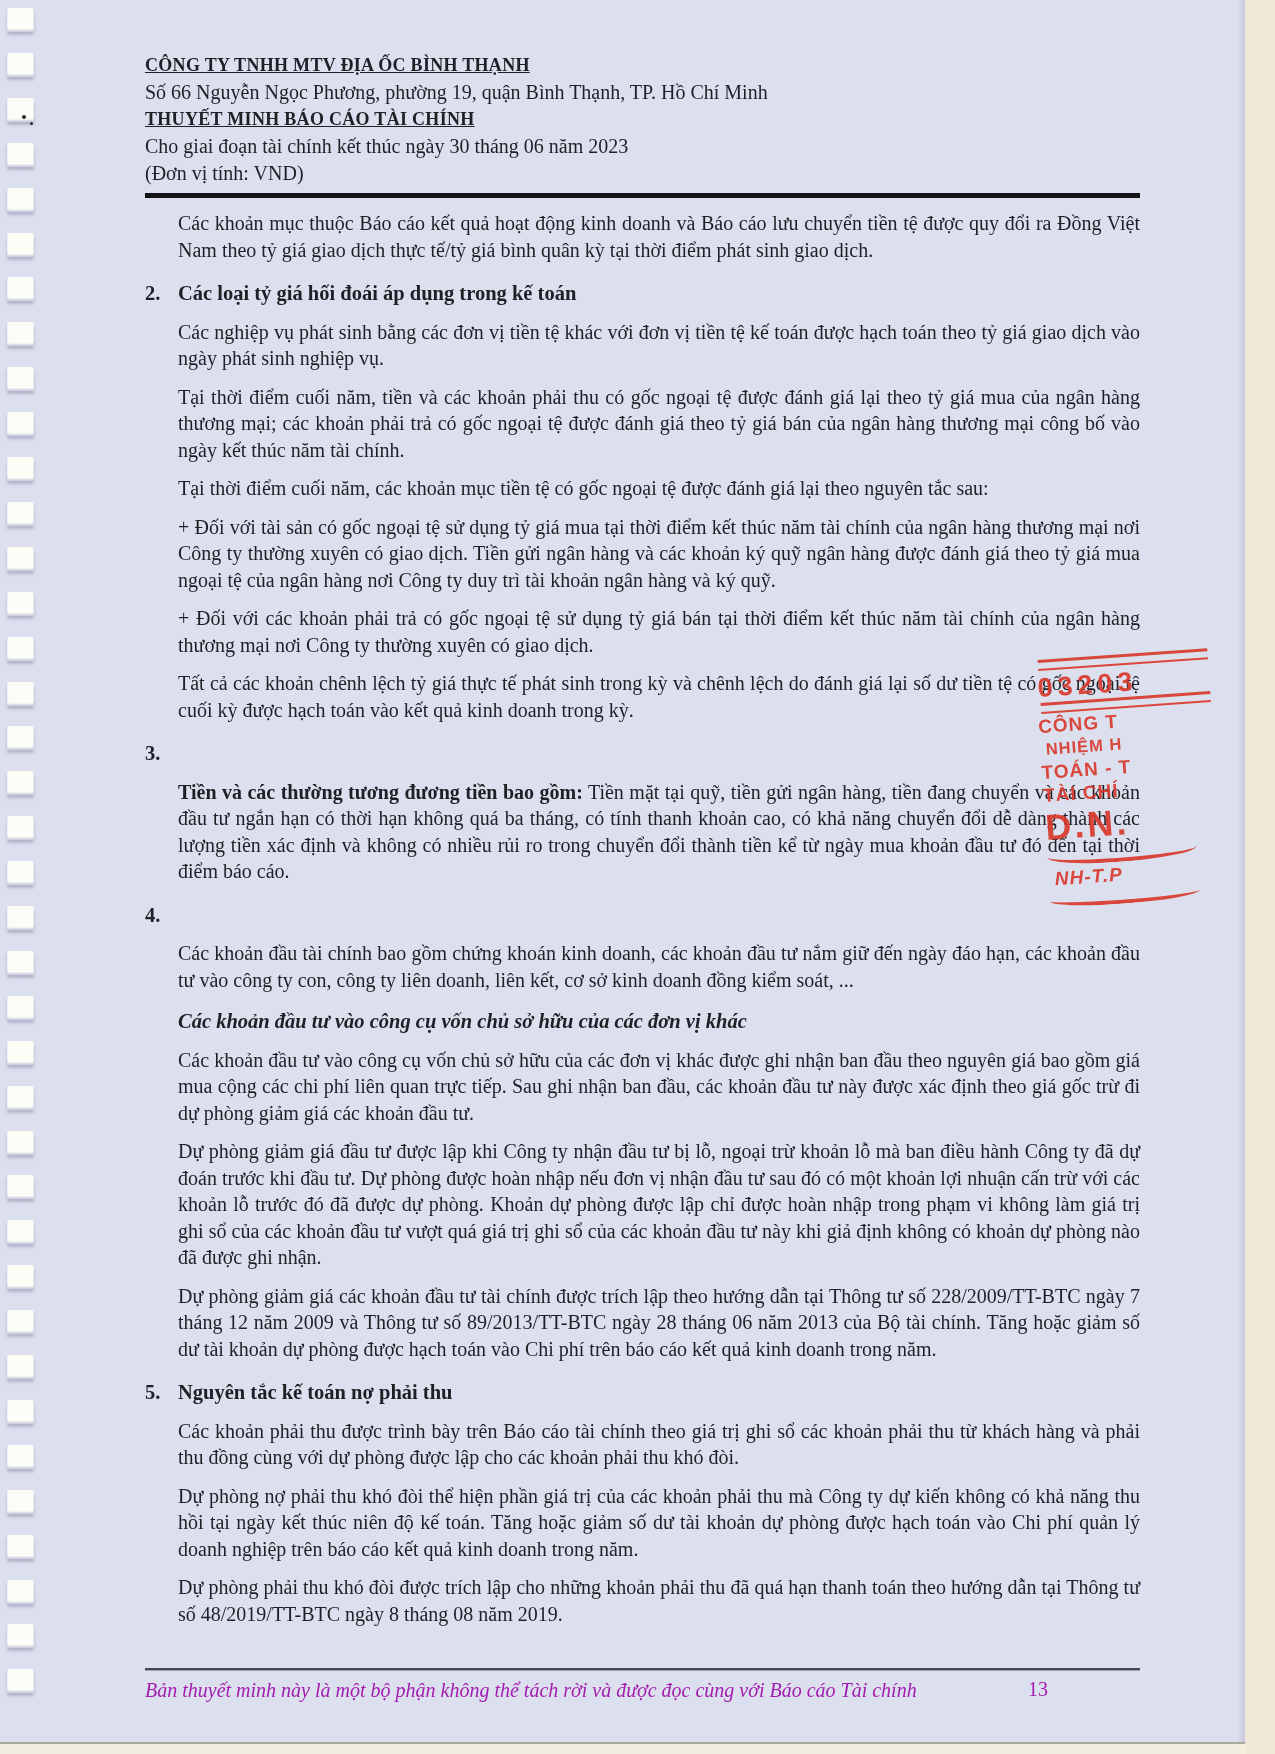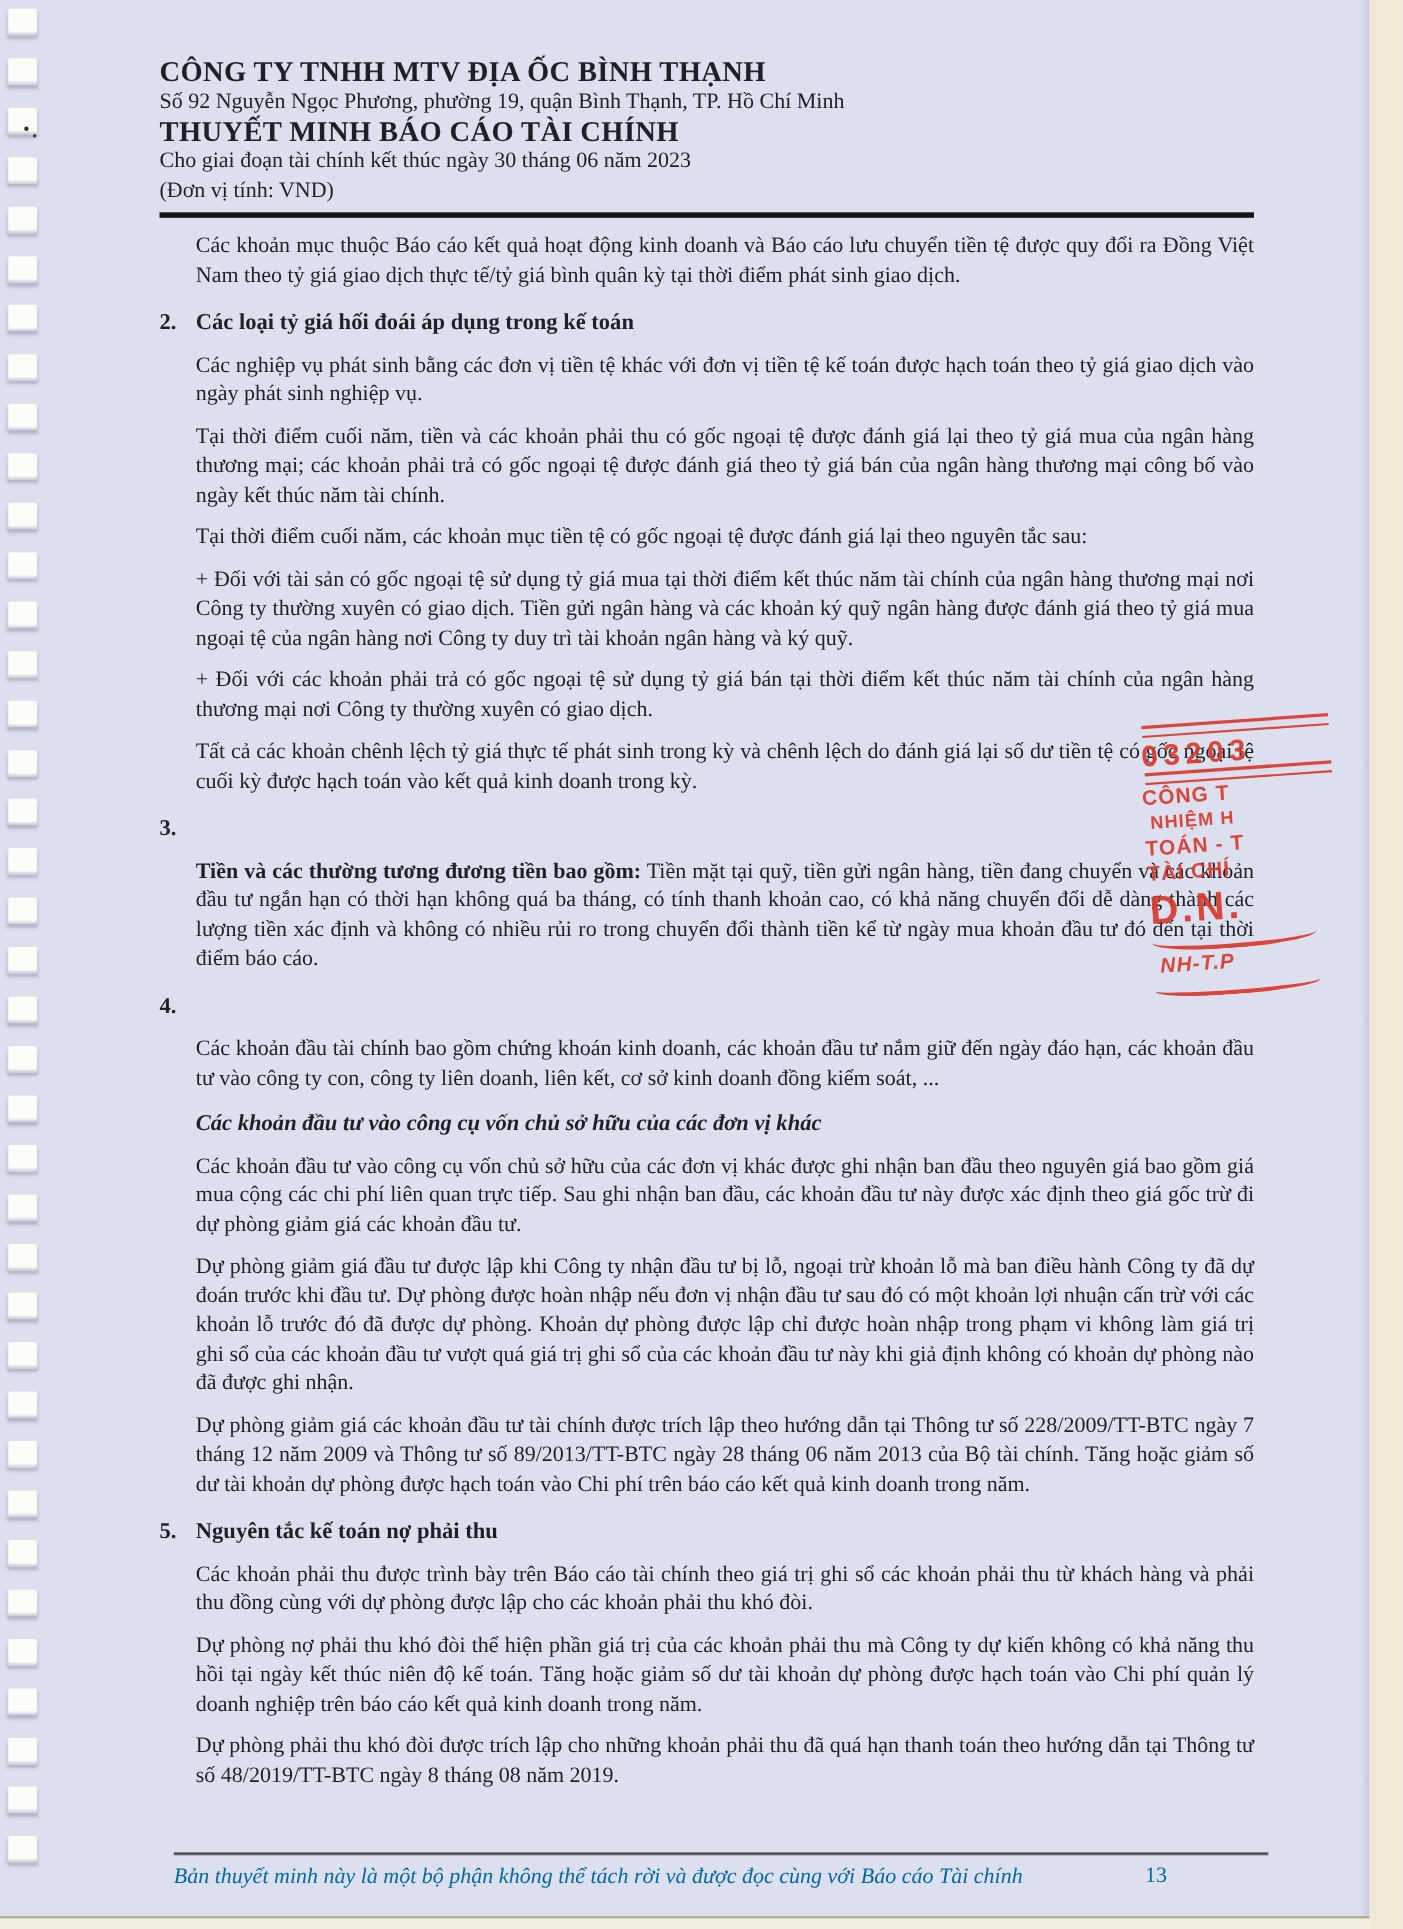--- a/index.html
+++ b/index.html
@@ -14,32 +14,32 @@
 
   
   .holes{position:absolute;left:0;top:0;width:60px;height:100%;}
   .hole{position:absolute;left:7px;width:27px;height:24px;background:#fdfdf8;border-radius:2px;
         box-shadow:0 3px 3px rgba(110,115,145,.38), inset 0 -2px 2px rgba(200,203,218,.9);}
   .speck{position:absolute;background:#2a2c3a;border-radius:50%;}
 
   
   .content{position:absolute;left:145px;top:52px;width:995px;color:#1f2026;}
   .hdr-line{font-size:20px;line-height:27px;}
-  .hdr-bold{font-weight:bold;font-size:26px;letter-spacing:.3px;}
+  .hdr-bold{font-weight:bold;font-size:18px;letter-spacing:.3px;text-decoration:underline;}
   .head-rule{height:5px;background:#141418;margin-top:6px;}
 
   main{display:block;font-size:20px;line-height:26.5px;text-align:justify;font-family:Liberation Serif, serif;}
   main p{margin:12px 0 12px 33px;}
   .sec{display:flex;margin:17px 0 11px 0;font-weight:bold;font-size:20.5px;text-align:left;}
   .sec .num{width:33px;flex:none;}
   .subhead{margin:15px 0 11px 33px;font-weight:bold;font-style:italic;font-size:20.5px;text-align:left;}
   .tight{margin-top:1px !important;}
 
   
-  .footer{position:absolute;left:158px;top:1668px;width:995px;color:#0369a1;margin-top:16px;}
+  .footer{position:absolute;left:145px;top:1668px;width:995px;color:#a21caf;}
   .foot-rule{height:2px;background:#47484f;box-shadow:0 1px 0 rgba(70,72,80,.4);}
   .foot-note{font-style:italic;font-size:20px;margin-top:9px;}
   .foot-page{position:absolute;right:92px;top:10px;font-size:20px;font-style:normal;}
 
   
   .stamp{position:absolute;left:1042px;top:652px;width:230px;color:#d93a2e;
          font-family:"Liberation Sans", sans-serif;font-weight:bold;
          transform:rotate(-4deg);opacity:.92;}
   .stamp-rule{height:6px;border-top:3px solid #d93a2e;border-bottom:2px solid #d93a2e;width:170px;margin:0 0 2px 4px;}
   .stamp-number{font-size:27px;letter-spacing:5px;line-height:30px;margin-left:2px;}
@@ -95,21 +95,21 @@
         <div class="hole" style="top: 1579.5px;"></div>
         <div class="hole" style="top: 1624.4px;"></div>
         <div class="hole" style="top: 1669.3px;"></div>
         <div class="speck" style="left: 22px; top: 115px; width: 4px; height: 4px;"></div>
         <div class="speck" style="left: 30px; top: 122px; width: 3px; height: 3px;"></div>
       </div>
 
     <div class="content">
       <header>
         <div class="hdr-line hdr-bold">CÔNG TY TNHH MTV ĐỊA ỐC BÌNH THẠNH</div>
-        <div class="hdr-line">Số 92 Nguyễn Ngọc Phương, phường 19, quận Bình Thạnh, TP. Hồ Chí Minh</div>
+        <div class="hdr-line">Số 66 Nguyễn Ngọc Phương, phường 19, quận Bình Thạnh, TP. Hồ Chí Minh</div>
         <div class="hdr-line hdr-bold">THUYẾT MINH BÁO CÁO TÀI CHÍNH</div>
         <div class="hdr-line">Cho giai đoạn tài chính kết thúc ngày 30 tháng 06 năm 2023</div>
         <div class="hdr-line">(Đơn vị tính: VND)</div>
         <div class="head-rule"></div>
       </header>
 
       <main>
         <p>Các khoản mục thuộc Báo cáo kết quả hoạt động kinh doanh và Báo cáo lưu chuyển tiền tệ được quy đổi ra Đồng Việt Nam theo tỷ giá giao dịch thực tế/tỷ giá bình quân kỳ tại thời điểm phát sinh giao dịch.</p>
 
         <div class="sec">

